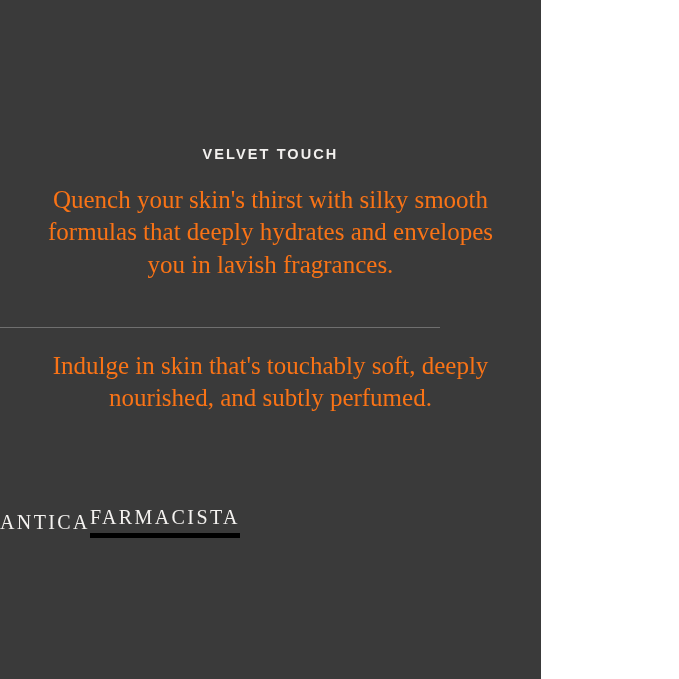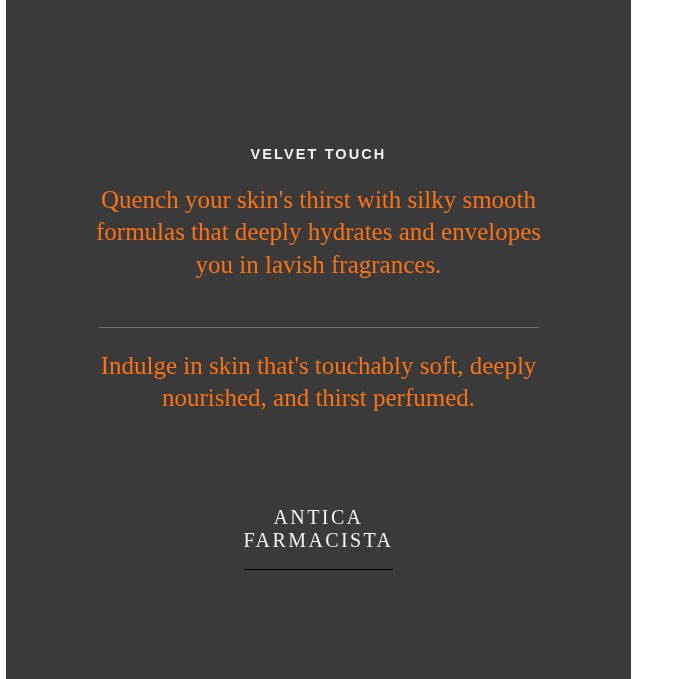--- a/index.html
+++ b/index.html
@@ -5,28 +5,26 @@
   html, body {
     margin: 0;
     padding: 0;
   }
   body {
     background: #ffffff;
     font-family: "Liberation Serif", serif;
   }
   .canvas {
     position: relative;
-    width: 625px;
+    width: 541px;
     height: 679px;
     background: #3a3a3a;
     overflow: hidden;
     display: flex;
     flex-direction: column;
-    align-items: center;
-    margin-left: 6px;
   }
   .block {
     width: 100%;
     display: flex;
     flex-direction: column;
     align-items: center;
   }
   .eyebrow {
     font-family: "Liberation Sans", sans-serif;
     color: #f2f0ee;
@@ -59,55 +57,55 @@
   }
   .block-two .eyebrow {
     margin-top: 55px;
   }
   .block-two .body-copy {
     margin-top: 22px;
   }
   .brand {
     margin-top: 92px;
     display: flex;
-    flex-direction: column;
+    flex-direction: row;
     align-items: center;
     color: #f4f2f0;
   }
   .brand-line1 {
     font-family: "Liberation Serif", serif;
     font-size: 20px;
     letter-spacing: 2.4px;
     line-height: 1.12;
     text-align: center;
   }
   .brand-line2 {
     font-family: "Liberation Serif", serif;
     font-size: 20px;
     letter-spacing: 2.4px;
     line-height: 1.12;
     text-align: center;
-    border-bottom: 1px solid #000000;
-    padding-bottom: 18px;
+    border-bottom: 5px solid #000000;
+    padding-bottom: 4px;
   }
 </style>
 </head>
 <body>
 
 <div class="canvas">
 
   <div class="block block-one">
     <div class="eyebrow">VELVET TOUCH</div>
     <div class="body-copy">Quench your skin's thirst with silky smooth formulas that deeply hydrates and envelopes you in lavish fragrances.</div>
   </div>
 
   <div class="divider"></div>
 
   <div class="block block-two">
-    <div class="body-copy">Indulge in skin that's touchably soft, deeply nourished, and thirst perfumed.</div>
+    <div class="body-copy">Indulge in skin that's touchably soft, deeply nourished, and subtly perfumed.</div>
   </div>
 
   <div class="brand">
     <div class="brand-line1">ANTICA</div>
     <div class="brand-line2">FARMACISTA</div>
   </div>
 
 </div>
 
 </body></html>

